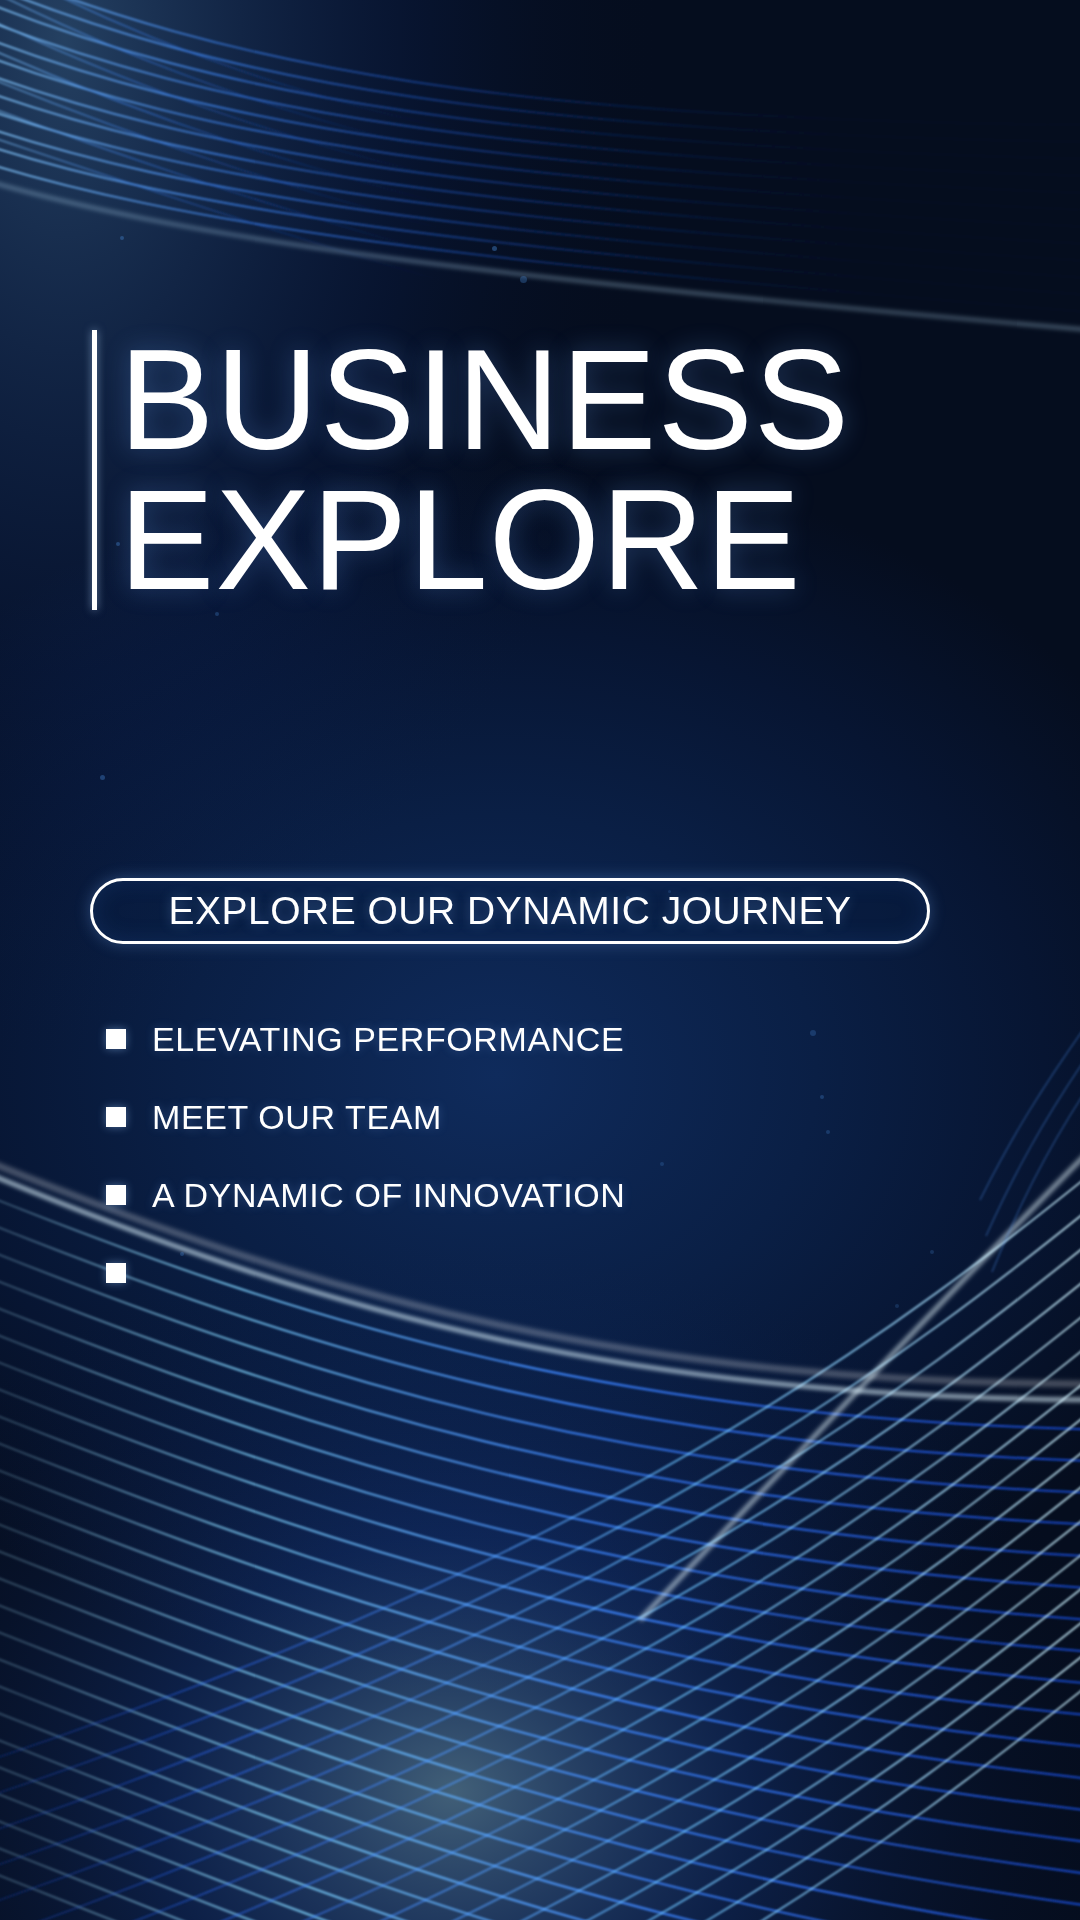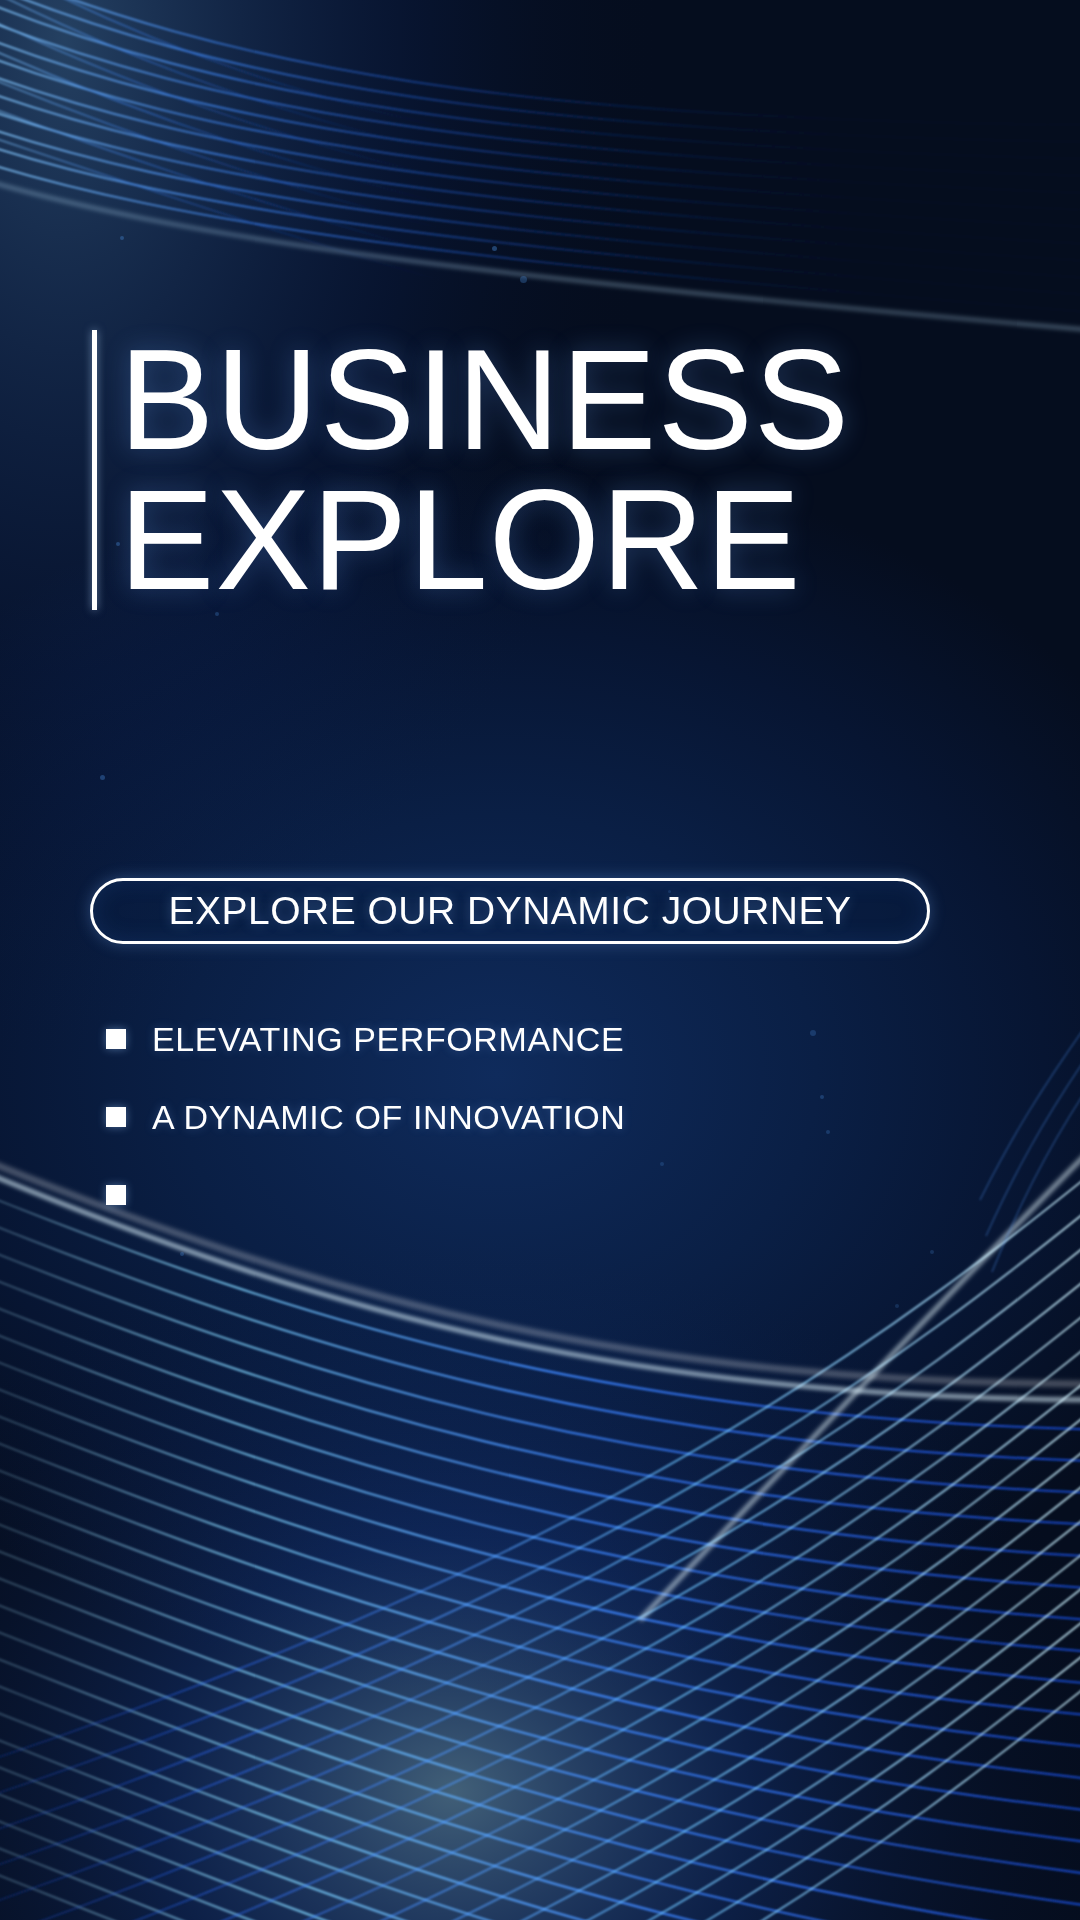--- a/index.html
+++ b/index.html
@@ -266,20 +266,24 @@
       <span class="pill-text">EXPLORE OUR DYNAMIC JOURNEY</span>
     </div>
 
     <div class="bullets">
       <div class="bullet-row">
         <span class="bullet-mark"></span>
         <span class="bullet-label">ELEVATING PERFORMANCE</span>
       </div>
       <div class="bullet-row">
         <span class="bullet-mark"></span>
+        <span class="bullet-label">MEET OUR TEAM</span>
+      </div>
+      <div class="bullet-row">
+        <span class="bullet-mark"></span>
         <span class="bullet-label">A DYNAMIC OF INNOVATION</span>
       </div>
       <div class="bullet-row">
         <span class="bullet-mark"></span>
       </div>
     </div>
 
   </div>
 </div>
 

